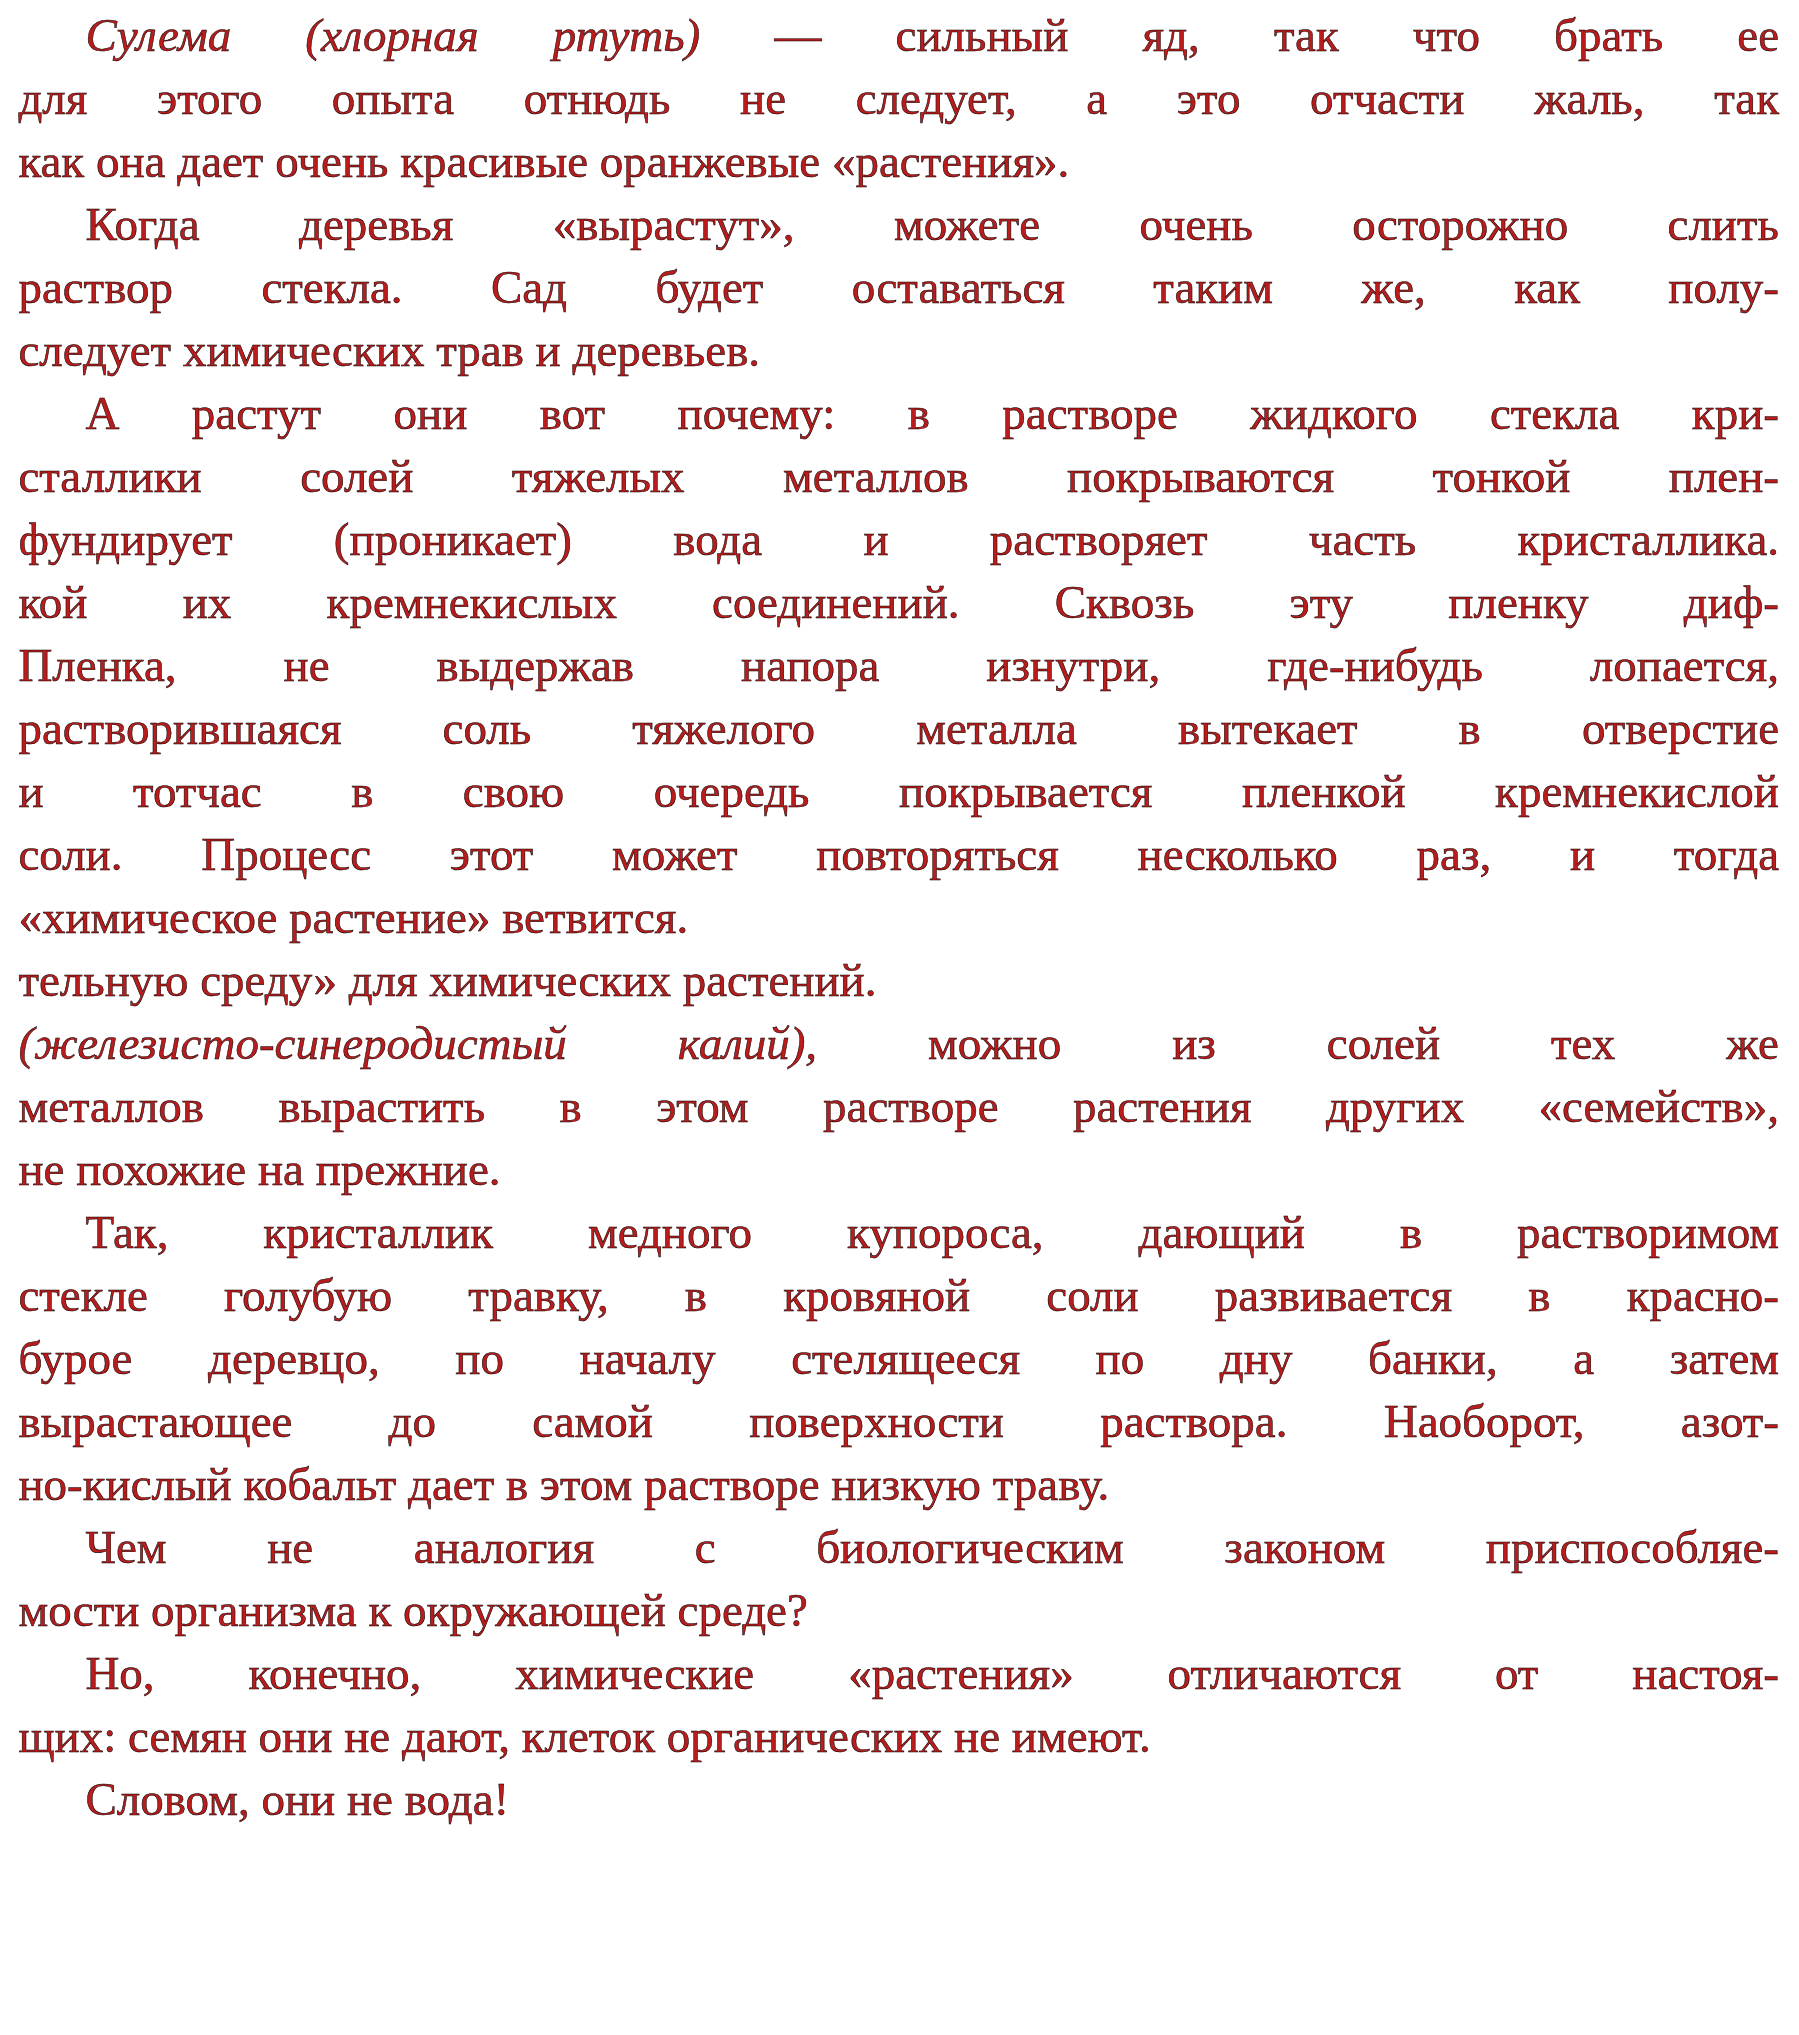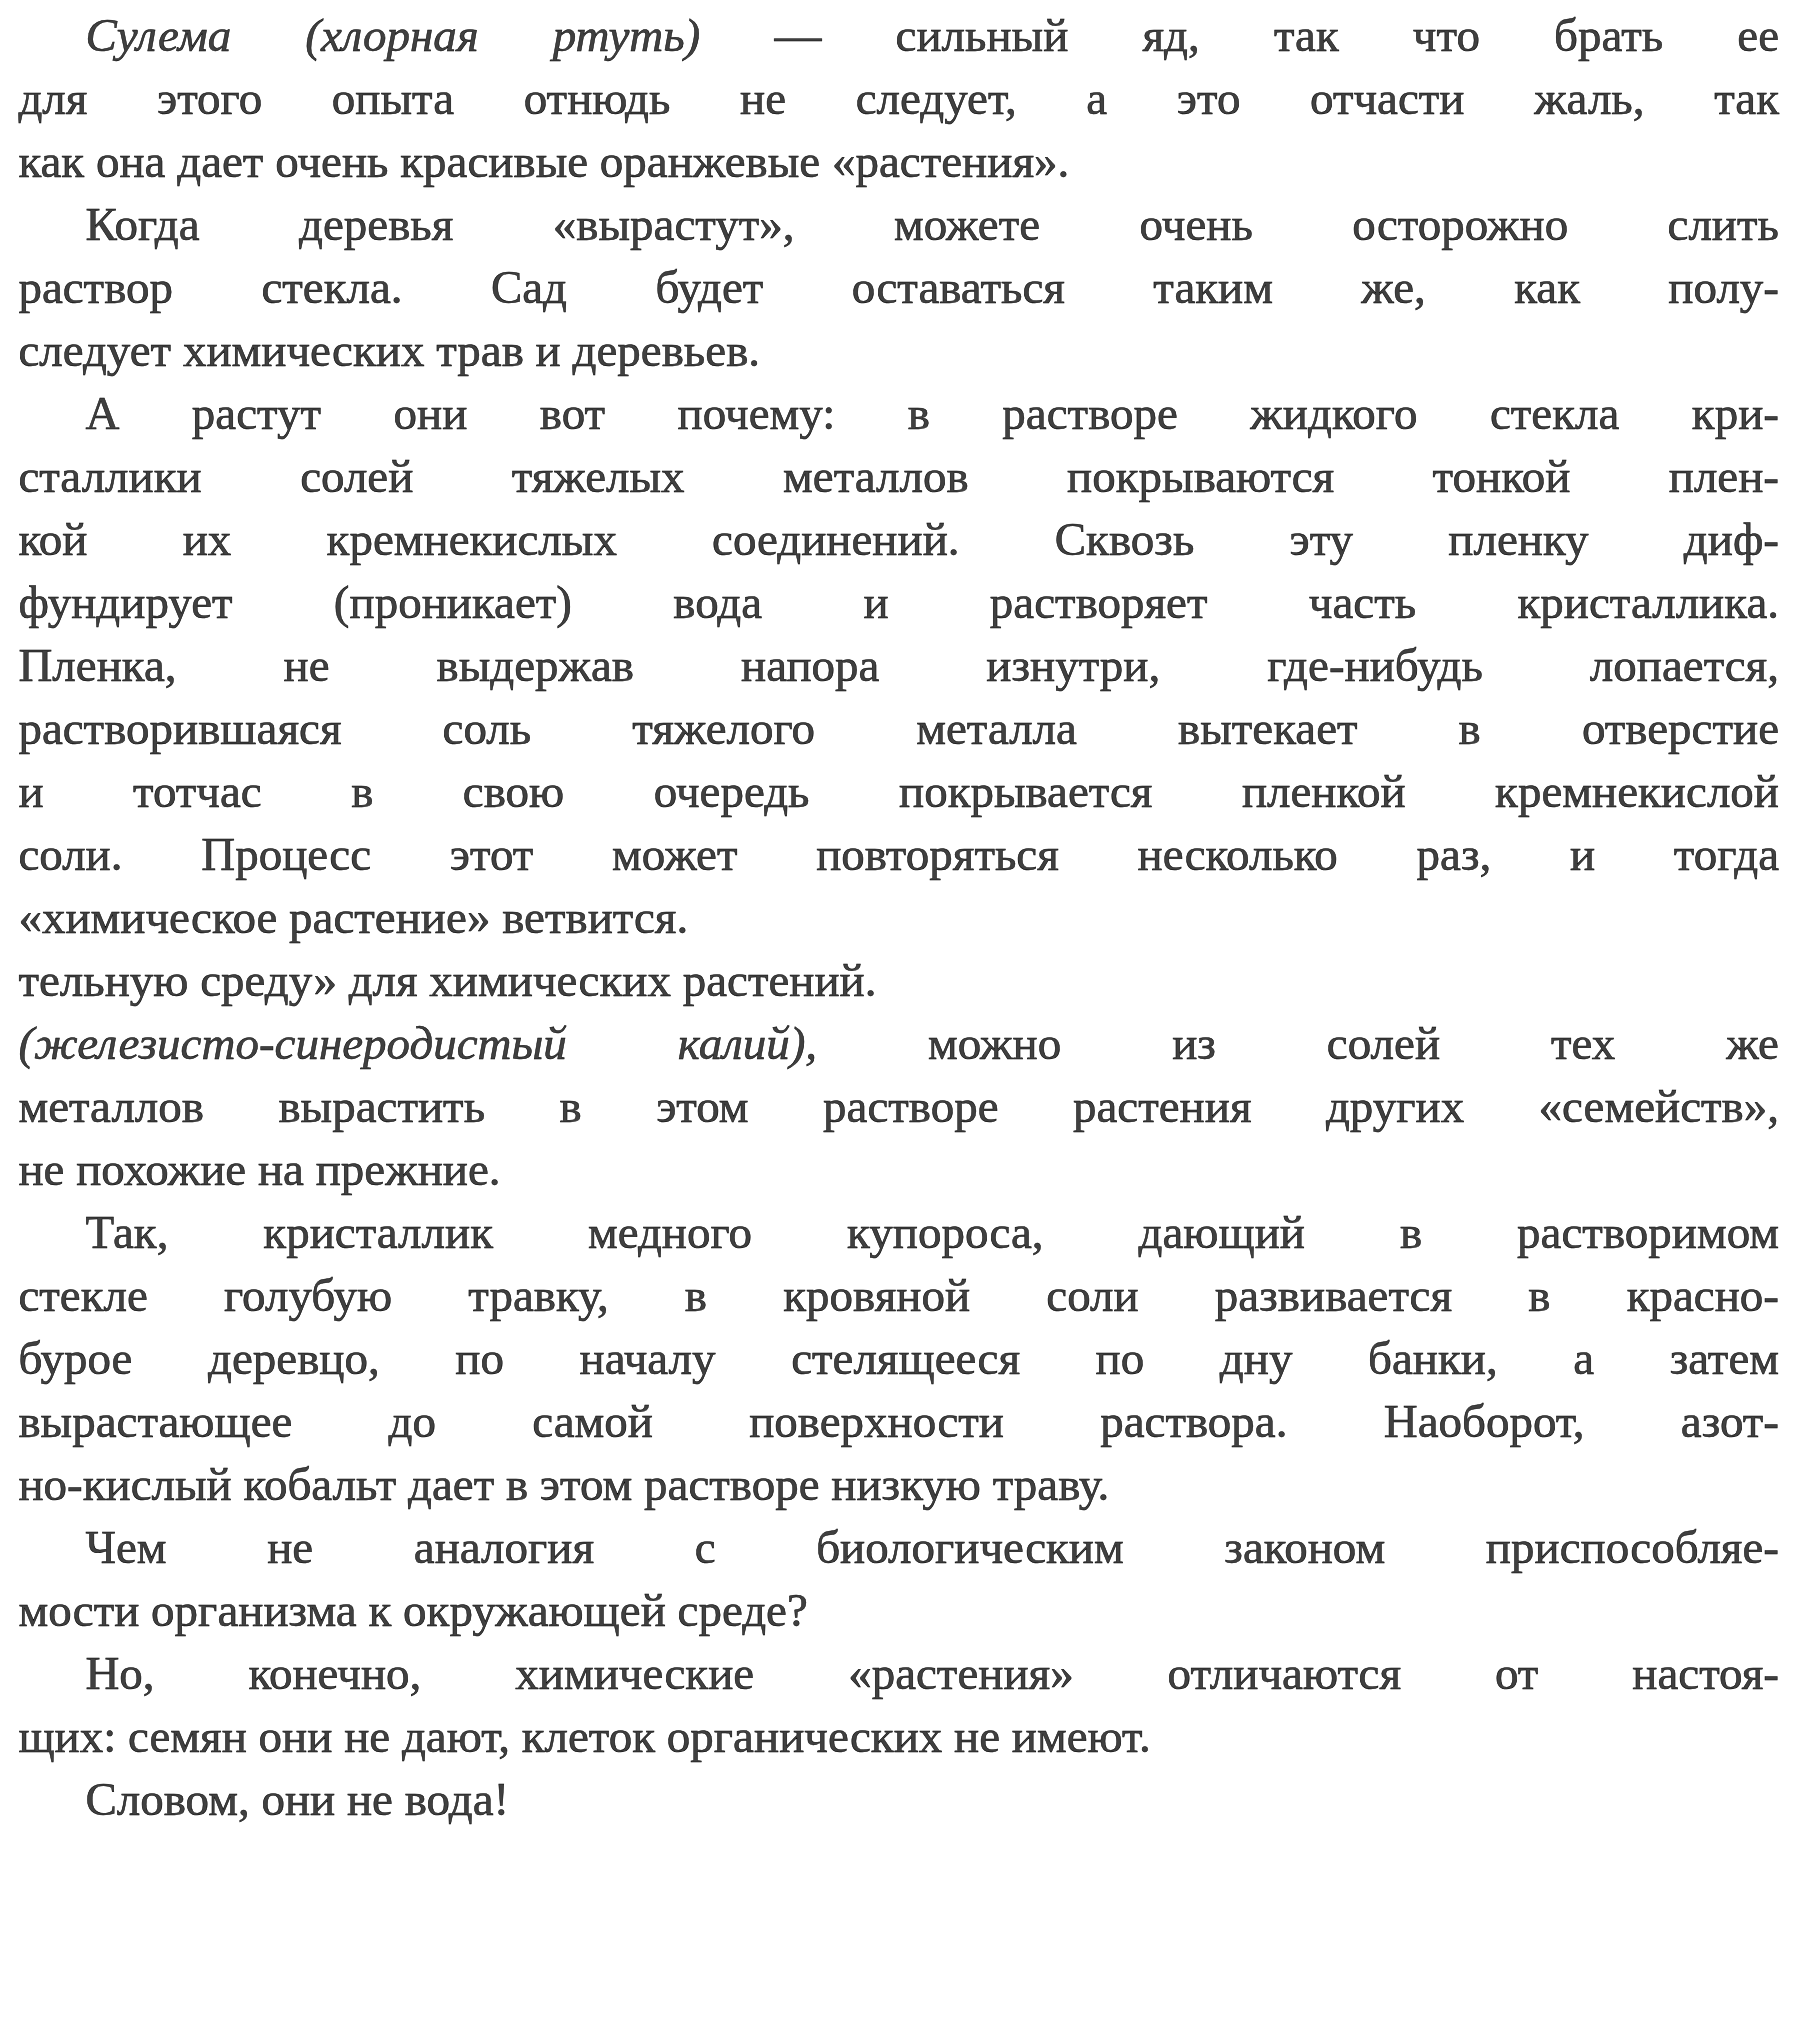--- a/index.html
+++ b/index.html
@@ -18,21 +18,21 @@
     background: #ffffff;
   }
   .textblock {
     width: 100%;
   }
   .line {
     font-family: "Liberation Serif", "DejaVu Serif", serif;
     font-size: 47px;
     line-height: 63px;
     height: 63px;
-    color: #404040;
+    color: #b91c1c;
     -webkit-text-stroke: 0.5px #000000;
     text-align: justify;
     text-align-last: justify;
     white-space: normal;
   }
   .line.indent {
     text-indent: 67px;
   }
   .line.last {
     text-align-last: left;
@@ -47,22 +47,22 @@
 <div class="page">
   <div class="textblock">
       <div class="line indent"><span class="it">Сулема (хлорная ртуть)</span><span> — сильный яд, так что брать ее</span></div>
       <div class="line"><span>для этого опыта отнюдь не следует, а это отчасти жаль, так</span></div>
       <div class="line last"><span>как она дает очень красивые оранжевые «растения».</span></div>
       <div class="line indent"><span>Когда деревья «вырастут», можете очень осторожно слить</span></div>
       <div class="line"><span>раствор стекла. Сад будет оставаться таким же, как полу-</span></div>
       <div class="line last"><span>следует химических трав и деревьев.</span></div>
       <div class="line indent"><span>А растут они вот почему: в растворе жидкого стекла кри-</span></div>
       <div class="line"><span>сталлики солей тяжелых металлов покрываются тонкой плен-</span></div>
+      <div class="line"><span>фундирует (проникает) вода и растворяет часть кристаллика.</span></div>
       <div class="line"><span>кой их кремнекислых соединений. Сквозь эту пленку диф-</span></div>
-      <div class="line"><span>фундирует (проникает) вода и растворяет часть кристаллика.</span></div>
       <div class="line"><span>Пленка, не выдержав напора изнутри, где-нибудь лопается,</span></div>
       <div class="line"><span>растворившаяся соль тяжелого металла вытекает в отверстие</span></div>
       <div class="line"><span>и тотчас в свою очередь покрывается пленкой кремнекислой</span></div>
       <div class="line"><span>соли. Процесс этот может повторяться несколько раз, и тогда</span></div>
       <div class="line last"><span>«химическое растение» ветвится.</span></div>
       <div class="line last"><span>тельную среду» для химических растений.</span></div>
       <div class="line"><span class="it">(железисто-синеродистый калий),</span><span> можно из солей тех же</span></div>
       <div class="line"><span>металлов вырастить в этом растворе растения других «семейств»,</span></div>
       <div class="line last"><span>не похожие на прежние.</span></div>
       <div class="line indent"><span>Так, кристаллик медного купороса, дающий в растворимом</span></div>

